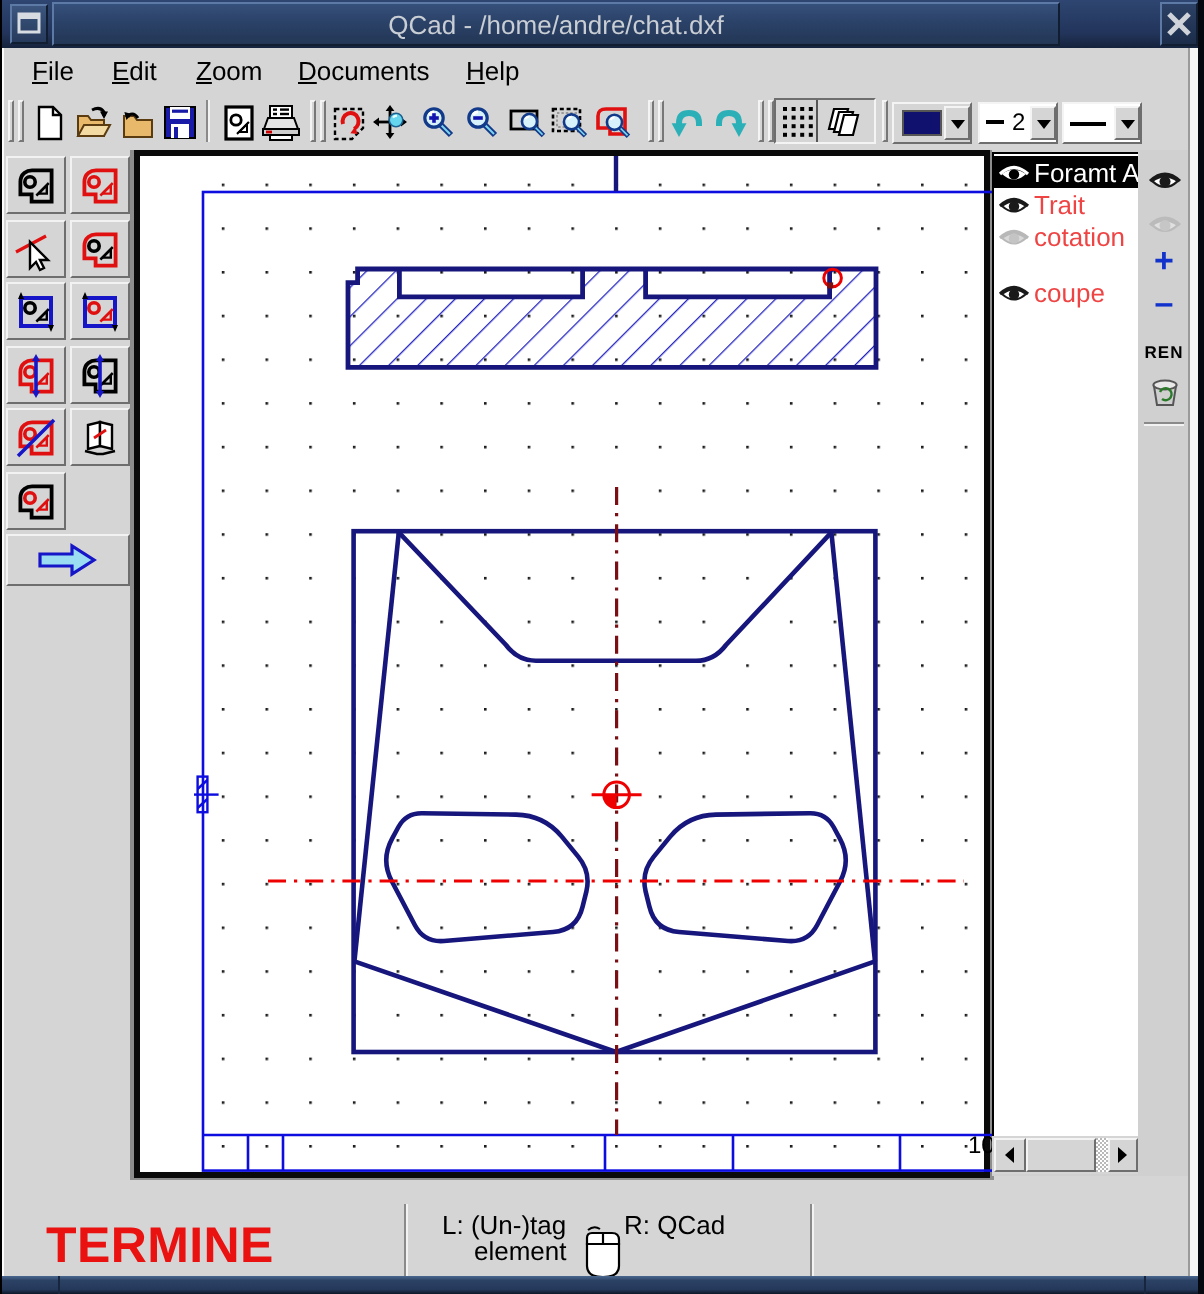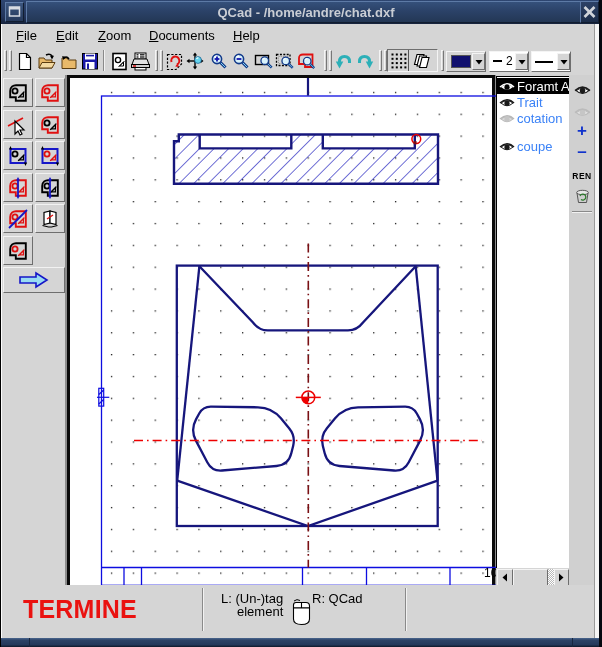--- a/index.html
+++ b/index.html
@@ -14,24 +14,24 @@
 #edgeL2 { left:1px; top:24px; width:1px; height:614px; background:#fcfcfc; z-index:50;}
 #edgeR1 { left:594px; top:24px; width:1px; height:614px; background:#9a9a9a; z-index:50;}
 #edgeR2 { left:595px; top:24px; width:4px; height:614px; background:#f6f6f6; z-index:50;}
 #edgeR3 { left:599px; top:0px; width:3px; height:647px; background:#05080f; z-index:51;}
 
 
 #title { left:0; top:0; width:602px; height:24px; background:linear-gradient(180deg,#2e4671 0%,#22345a 70%,#16233c 100%); z-index:40;}
 #titlebtn { z-index:41; left:5px; top:2px; width:19px; height:20px;
   background:linear-gradient(180deg,#3c567f,#263a5c);
   border-top:1px solid #5d7aa6; border-left:1px solid #5d7aa6; border-bottom:1px solid #111d30; border-right:1px solid #111d30;}
-#titlemain { z-index:41; left:26px; top:1px; width:560px; height:22px;
+#titlemain { z-index:41; left:26px; top:1px; width:504px; height:22px;
   background:linear-gradient(180deg,#35507b 0%,#2b4268 45%,#233755 100%);
   border-top:1px solid #5d7aa6; border-left:1px solid #5d7aa6; border-bottom:1px solid #111d30; border-right:1px solid #111d30;
-  color:#c9cdd4; font-weight:bold; font-size:13px; text-align:center; line-height:21px; letter-spacing:0px;}
+  color:#c9cdd4; font-weight:normal; font-size:13px; text-align:center; line-height:21px; letter-spacing:0px;}
 #titlex { z-index:41; left:580px; top:1px; width:19px; height:22px;
   background:linear-gradient(180deg,#2c4166 0%,#1c2d4a 100%);
   border-top:1px solid #5d7aa6; border-left:1px solid #5d7aa6; border-bottom:1px solid #111d30; border-right:1px solid #111d30;}
 
 
 #menubar { left:2px; top:24px; width:597px; height:23px; background:#d5d5d5; z-index:30; }
 .mitem { position:absolute; top:4px; font-size:13px; color:#000; }
 .mitem u { text-decoration:underline; text-underline-offset:1px; }
 
 
@@ -45,25 +45,25 @@
 .pbtn { position:absolute; width:30px; height:29px; background:#d5d5d5;
   border-top:1px solid #f2f2f2; border-left:1px solid #f2f2f2; border-bottom:1px solid #6e6e6e; border-right:1px solid #6e6e6e; }
 
 
 #canvasborder { left:65px; top:73px; width:432px; height:517px; background:#8d8d8d; }
 #canvas { left:67px; top:75px; width:428px; height:514px; background:#ffffff; border:3px solid #0a0a0a;padding-left:27px; }
 
 
 #layerpanel { left:496px; top:75px; width:101px; height:513px; background:#d0d0d0; }
 #layerlist { left:496px; top:76px; width:73px; height:492px; background:#fff; border-left:1px solid #000; border-top:1px solid #000; }
-.lrow { position:absolute; left:0; width:72px; height:16px; font-size:13px; color:#3b82f6; }
+.lrow { position:absolute; left:0; width:72px; height:16px; font-size:13px; color:#ef4444; }
 #lsidebar { left:569px; top:75px; width:26px; height:513px; background:#d0d0d0; }
 
 
-#status { left:2px; top:585px; width:597px; height:49px; background:#d5d5d5; z-index:30;}
+#status { left:2px; top:599px; width:597px; height:49px; background:#d5d5d5; z-index:30;}
 #termine { position:absolute; left:21px; top:10px; color:#ea1210; font-weight:bold; font-size:25px; letter-spacing:0.2px;}
 .ssep { position:absolute; top:3px; width:2px; height:43px; border-left:1px solid #8a8a8a; border-right:1px solid #f2f2f2;}
 .stxt { position:absolute; font-size:13px; color:#000; }
 
 
 #bottom { left:0; top:638px; width:602px; height:9px; background:linear-gradient(180deg,#4a678f 0%,#2c4265 25%,#24385a 75%,#0d1728 100%); z-index:40;}
 #bottom .bsep1 { position:absolute; left:29px; top:0; width:1px; height:9px; background:#17263f; }
 #bottom .bsep2 { position:absolute; left:572px; top:0; width:1px; height:9px; background:#17263f; }
 </style>
 </head>

